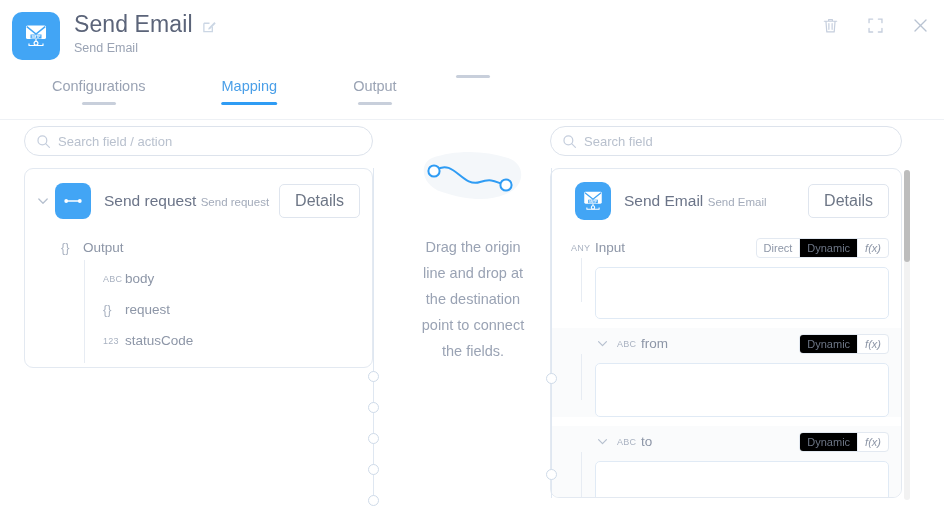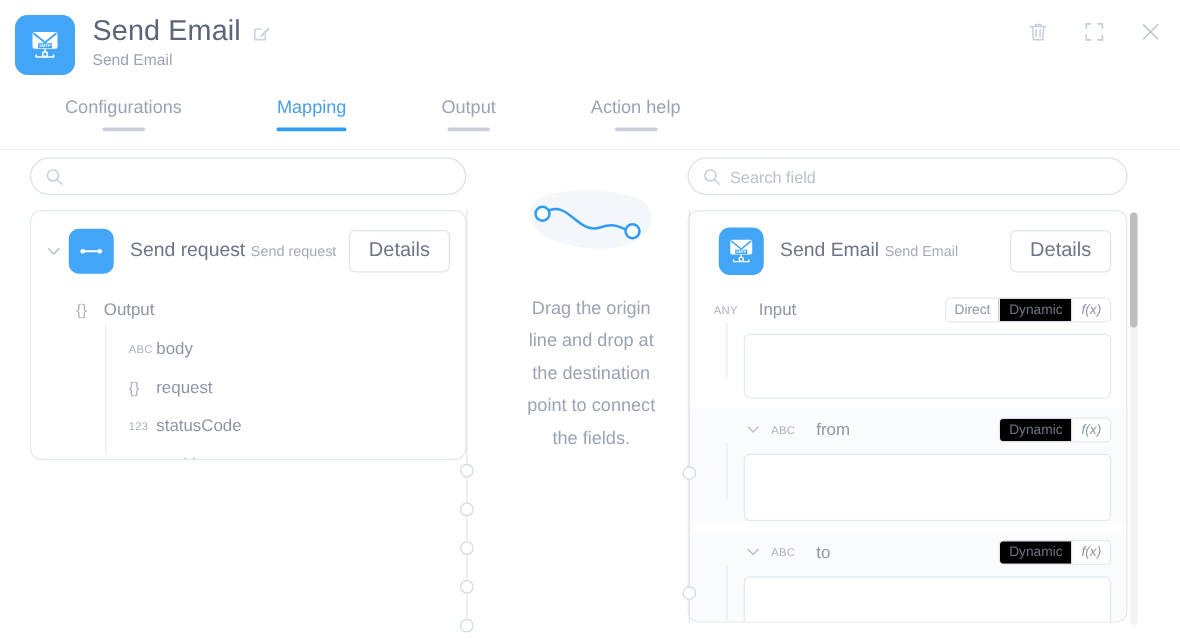--- a/index.html
+++ b/index.html
@@ -133,21 +133,21 @@
   }
 
   
   .frow { position: relative; padding: 0 12px 0 0; }
   .frow.shade { background: #fafbfc; }
   .frow-head { display: flex; align-items: center; height: 31px; padding-left: 20px; }
   .frow-head.indent { padding-left: 44px; }
   .chev {
     width: 15px; height: 15px; color: #b6c0cf; flex: 0 0 15px; margin-right: 7px; cursor: pointer;
   }
-  .frow-label { font-size: 13.5px; color: #8d96a7; margin-left: 14px; }
+  .frow-label { font-size: 13.5px; color: #8d96a7; margin-left: 2px; }
   .seg {
     margin-left: auto; display: flex; border: 1px solid #e3e9f1; border-radius: 4px;
     overflow: hidden; height: 20px; background: #fff;
   }
   .seg span {
     font-size: 11px; color: #8d96a7; padding: 0 7px; display: flex; align-items: center;
     cursor: pointer; line-height: 18px;
   }
   .seg span + span { border-left: 1px solid #e8edf4; }
   .seg span.on { background: #000000; color: #6d7686; }
@@ -224,37 +224,37 @@
     </div>
     <div class="tab active">
       <span class="tab-label">Mapping</span>
       <span class="bar"></span>
     </div>
     <div class="tab">
       <span class="tab-label">Output</span>
       <span class="bar"></span>
     </div>
     <div class="tab">
-      <span class="tab-label">Action help</span>
       <span class="bar"></span>
     </div>
     <div class="tabs-underline"></div>
   </div>
 
   <div class="body">
 
     <div class="panel panel-left">
 
       <div class="search">
         <span class="search-icon">
           <svg width="15" height="15" viewBox="0 0 16 16" aria-hidden="true">
             <circle cx="6.8" cy="6.8" r="4.7" fill="none" stroke="#c5cedd" stroke-width="1.3"></circle>
             <path d="M10.3 10.3 L14.3 14.3" stroke="#c5cedd" stroke-width="1.3" stroke-linecap="round"></path>
           </svg>
         </span>
+        <input type="text" placeholder="Search field / action" style="">
       </div>
 
       <div class="card card-left">
         <div class="card-head">
           <span class="chev-head">
             <svg width="16" height="16" viewBox="0 0 16 16" aria-hidden="true">
               <path d="M3.8 6 L8 10.2 L12.2 6" fill="none" stroke="#b6c0cf" stroke-width="1.3" stroke-linecap="round" stroke-linejoin="round"></path>
             </svg>
           </span>
           <span class="node-icon">

